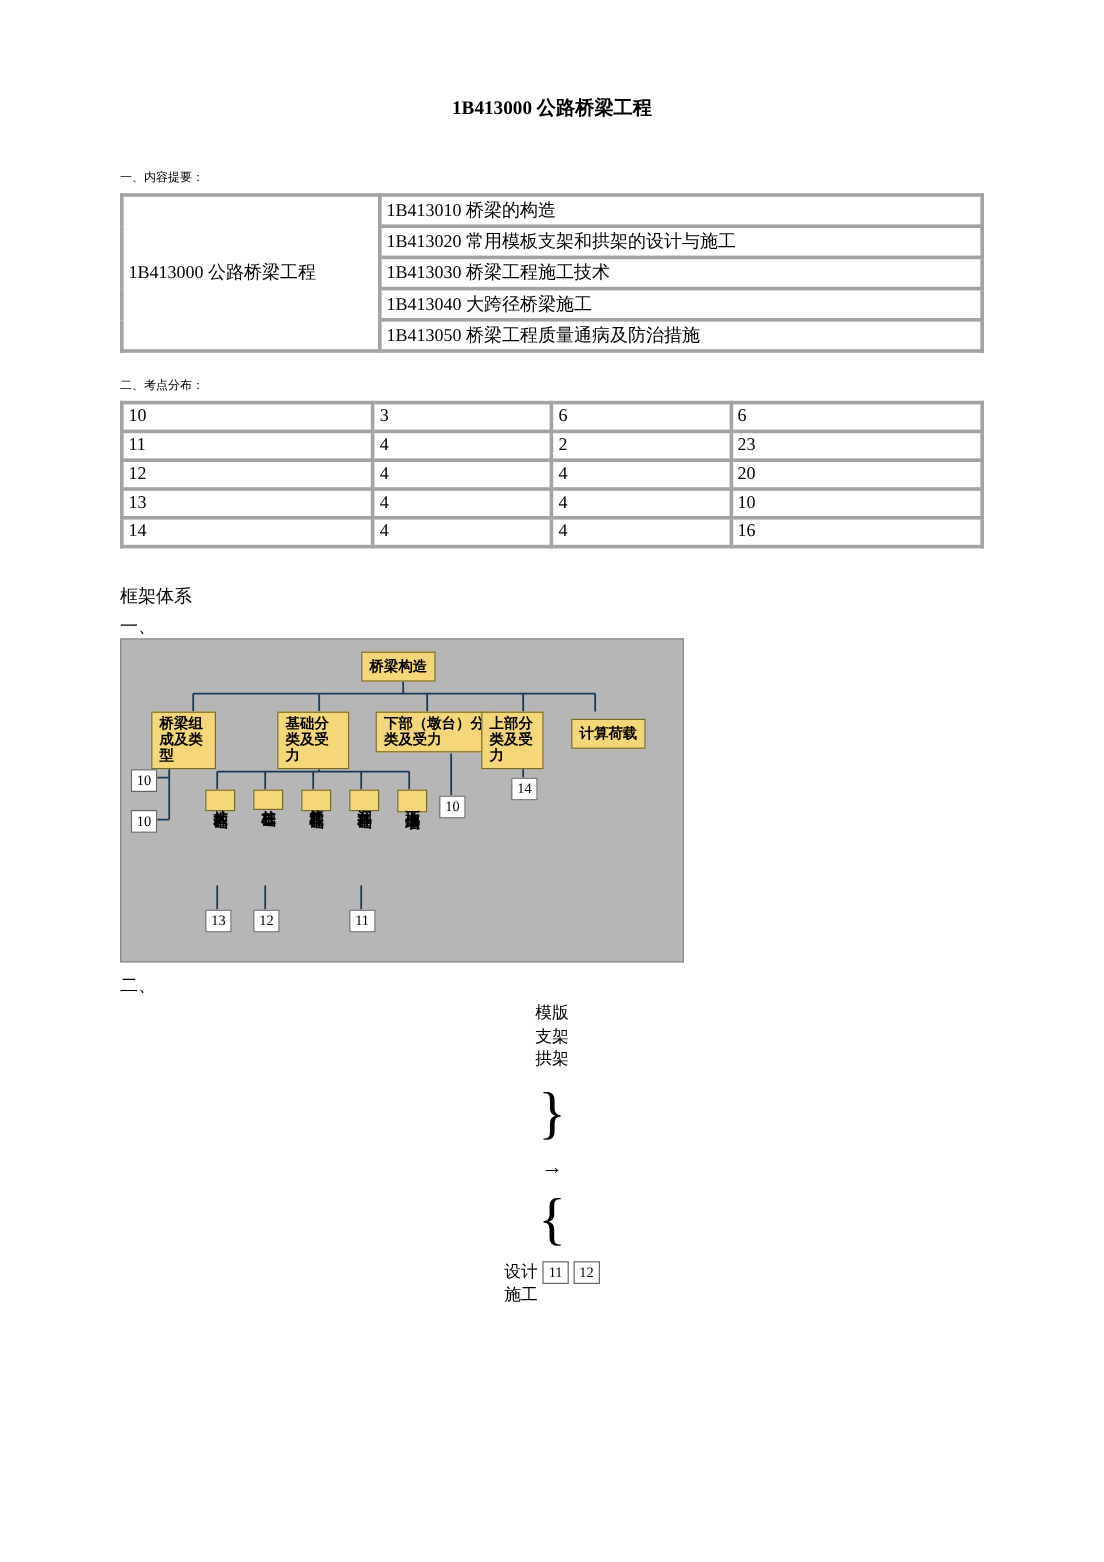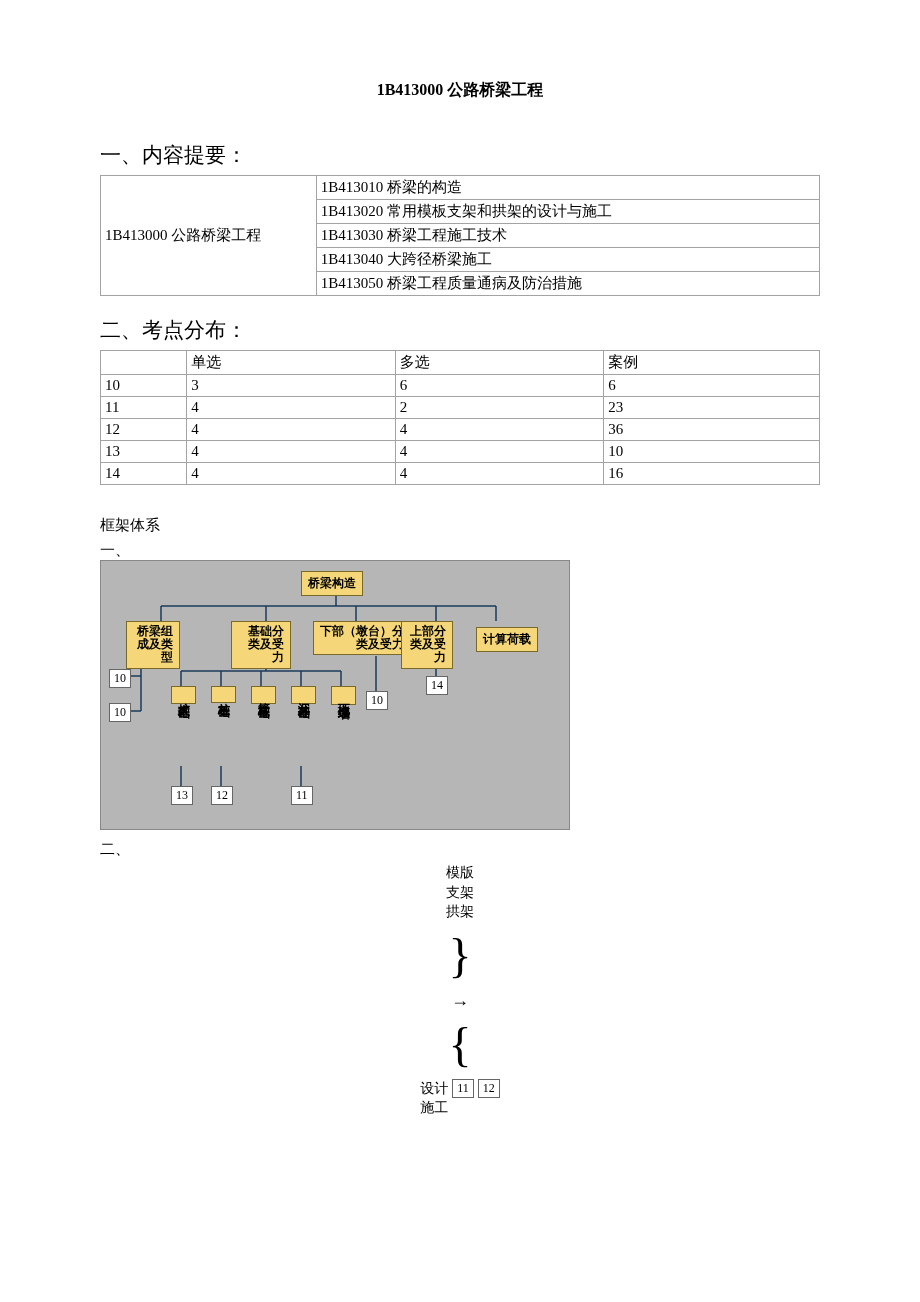--- a/index.html
+++ b/index.html
@@ -11,50 +11,50 @@
       color: #000;
     }
     .title {
       text-align: center;
       font-weight: bold;
       font-size: 16px;
       margin-bottom: 40px;
     }
     .section-heading {
       margin: 8px 0 6px 0;
-      font-size: 21px;
+      font-size: 10px;
     }
     table {
       border-collapse: collapse;
       width: 100%;
       margin-bottom: 20px;
     }
     td {
-      border: 1px solid #a3a3a3;
+      border: 3px solid #a3a3a3;
       padding: 2px 4px;
       font-size: 15px;
       vertical-align: middle;
     }
     .framework-heading {
       margin-top: 31px;
       margin-bottom: 6px;
     }
     .diagram-wrap {
       width: 470px;
       height: 270px;
       background: #b6b6b6;
       position: relative;
       border: 1px solid #888;
       margin-bottom: 10px;
     }
     .node {
       position: absolute;
       background: #f5d77a;
       border: 1px solid #7a6a2a;
-      text-align: right;
+      text-align: left;
       font-size: 12px;
       font-weight: bold;
       padding: 3px 6px;
       white-space: nowrap;
     }
     .node-v {
       writing-mode: vertical-rl;
       text-orientation: upright;
       padding: 6px 3px;
       letter-spacing: 1px;
@@ -127,43 +127,37 @@
       </tr>
   <tr>
         <td>1B413050 桥梁工程质量通病及防治措施</td>
       </tr>
 </tbody>
   </table>
 
 <div class="section-heading">二、考点分布：</div>
 <table>
   <tbody>
-      <tr>
-    <td style="width:12%;"></td>
-    <td style="width:29%;">单选</td>
-    <td style="width:29%;">多选</td>
-    <td style="width:30%;">案例</td>
-  </tr>
   <tr>
     <td>10</td>
     <td>3</td>
     <td>6</td>
     <td>6</td>
   </tr>
   <tr>
     <td>11</td>
     <td>4</td>
     <td>2</td>
     <td>23</td>
   </tr>
   <tr>
     <td>12</td>
     <td>4</td>
     <td>4</td>
-    <td>36</td>
+    <td>20</td>
   </tr>
   <tr>
     <td>13</td>
     <td>4</td>
     <td>4</td>
     <td>10</td>
   </tr>
   <tr>
     <td>14</td>
     <td>4</td>

